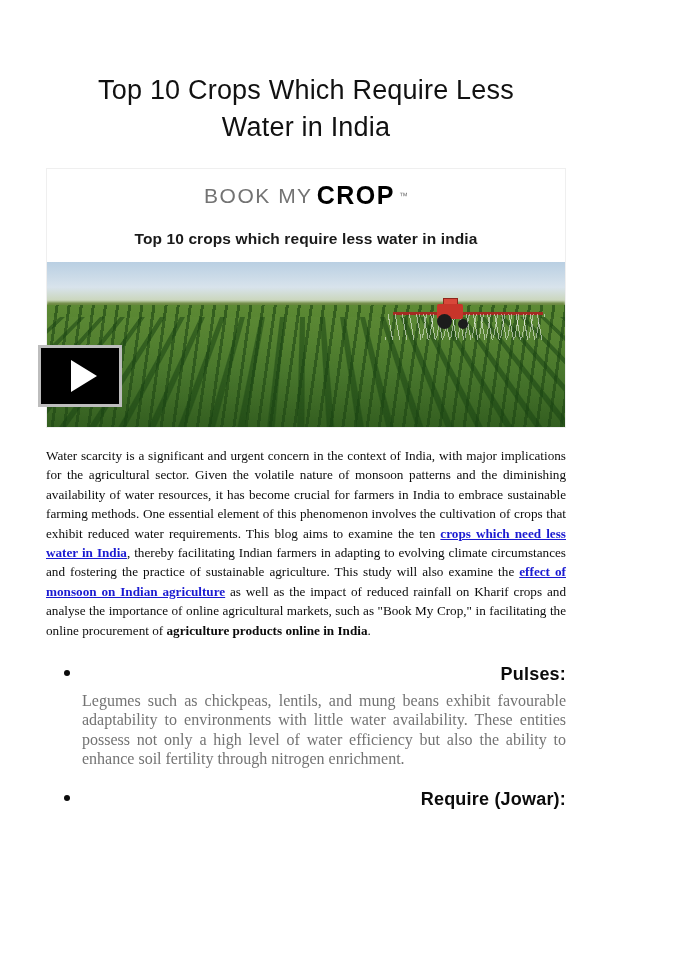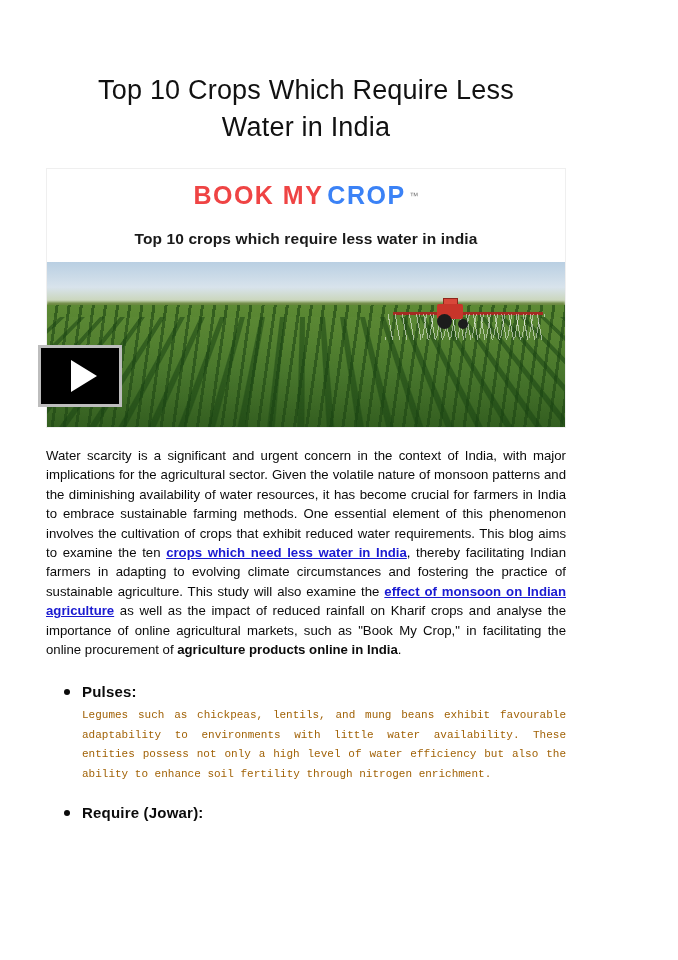--- a/index.html
+++ b/index.html
@@ -48,31 +48,31 @@
     text-align: center;
   }
   .brand-line {
     display: flex;
     align-items: center;
     justify-content: center;
     gap: 4px;
   }
   .brand-text {
     font-family: "Liberation Sans", sans-serif;
+    font-size: 21px;
+    font-weight: normal;
+    letter-spacing: 1.5px;
+    color: #737373;
+  }
+  .brand-crop {
+    font-family: "Liberation Sans", sans-serif;
     font-size: 25px;
     font-weight: bold;
     letter-spacing: 1.5px;
-    color: #ef4444;
-  }
-  .brand-crop {
-    font-family: "Liberation Sans", sans-serif;
-    font-size: 25px;
-    font-weight: bold;
-    letter-spacing: 1.5px;
-    color: #3b82f6;
+    color: #000000;
     position: relative;
   }
   .brand-tm {
     font-family: "Liberation Sans", sans-serif;
     font-size: 9px;
     color: #7a7a7a;
     vertical-align: super;
   }
   .brand-sub {
     font-family: "Liberation Sans", sans-serif;
@@ -219,21 +219,21 @@
   .play-tri {
     width: 0; height: 0;
     border-left: 26px solid #ffffff;
     border-top: 16px solid transparent;
     border-bottom: 16px solid transparent;
     margin-left: 8px;
   }
   .body-text {
     width: 520px;
     margin: 18px auto 0 auto;
-    font-family: Liberation Sans, sans-serif;
+    font-family: Liberation Serif, serif;
     font-size: 13.2px;
     line-height: 19.4px;
     text-align: justify;
     color: #0b0b0b;
   }
   .body-text a {
     color: #1a1ad1;
     text-decoration: underline;
     font-weight: bold;
   }
@@ -244,43 +244,44 @@
     width: 520px;
     margin: 24px auto 0 auto;
     padding: 0;
     list-style: none;
   }
   .list-item {
     margin-bottom: 20px;
   }
   .li-head {
     font-family: "Liberation Sans", sans-serif;
-    font-size: 15px;
+    font-size: 18px;
     font-weight: bold;
     color: #0b0b0b;
     position: relative;
     padding-left: 36px;
     margin-bottom: 6px;
     letter-spacing: 0.2px;
+    text-align: right;
   }
   .li-head .bullet {
     position: absolute;
     left: 18px;
     top: 6px;
     width: 6px;
     height: 6px;
     border-radius: 50%;
     background: #0b0b0b;
   }
   .li-body {
-    font-family: Liberation Mono, monospace;
-    font-size: 11px;
+    font-family: Liberation Serif, serif;
+    font-size: 16px;
     line-height: 19.4px;
     text-align: justify;
-    color: #a16207;
+    color: #737373;
     padding-left: 36px;
   }
   .li-body b { font-weight: bold; }
 </style>
 </head>
 <body>
 
 <div class="page">
 
   <h1 class="title">Top 10 Crops Which Require Less Water in India</h1>

